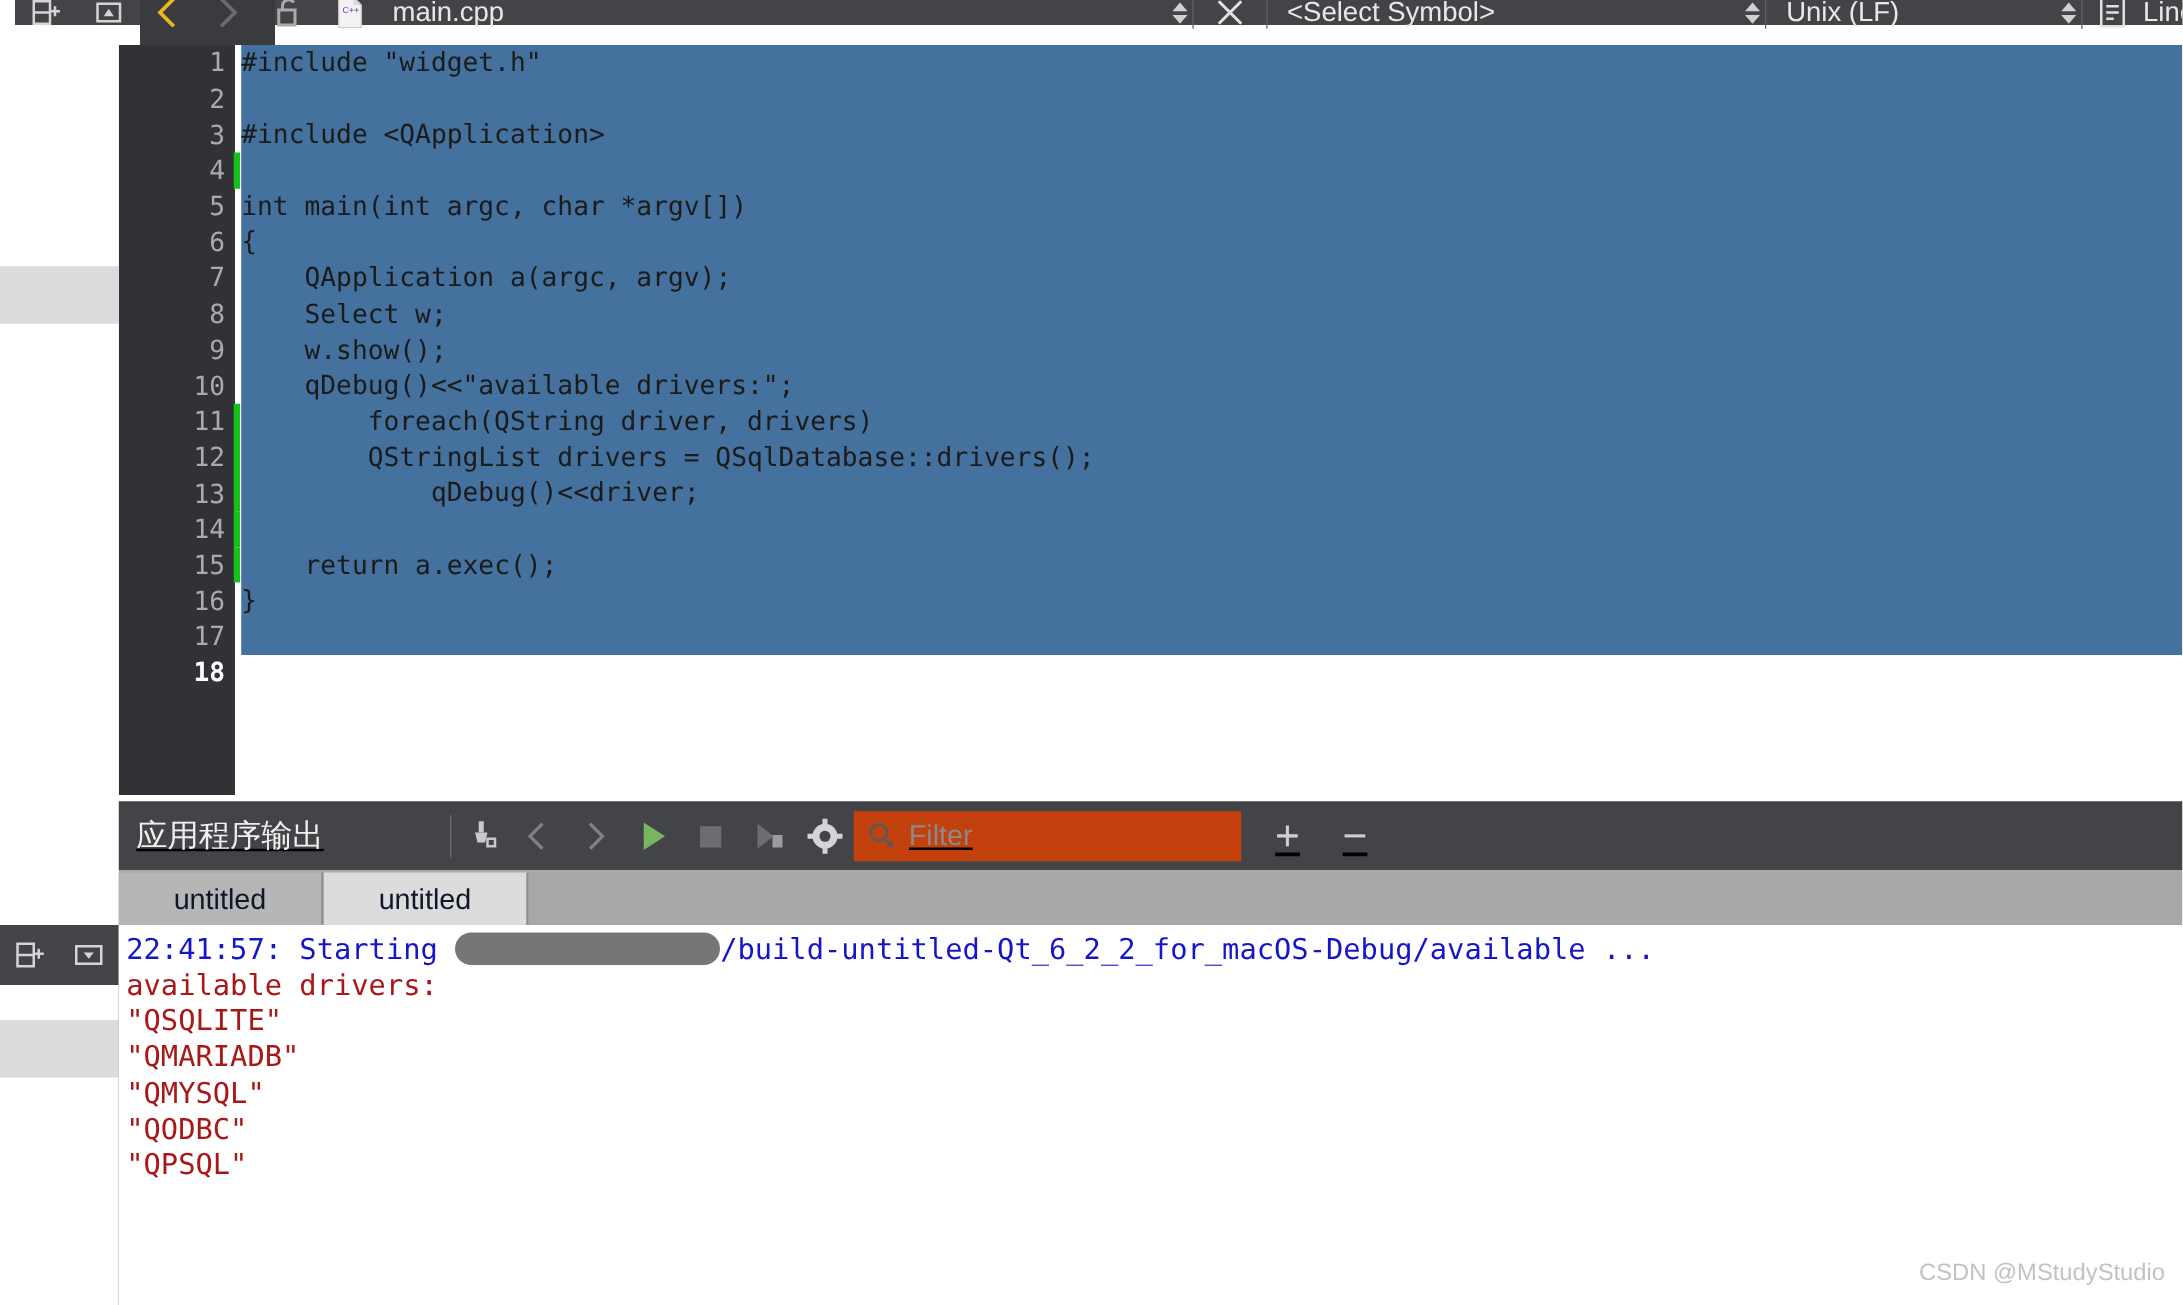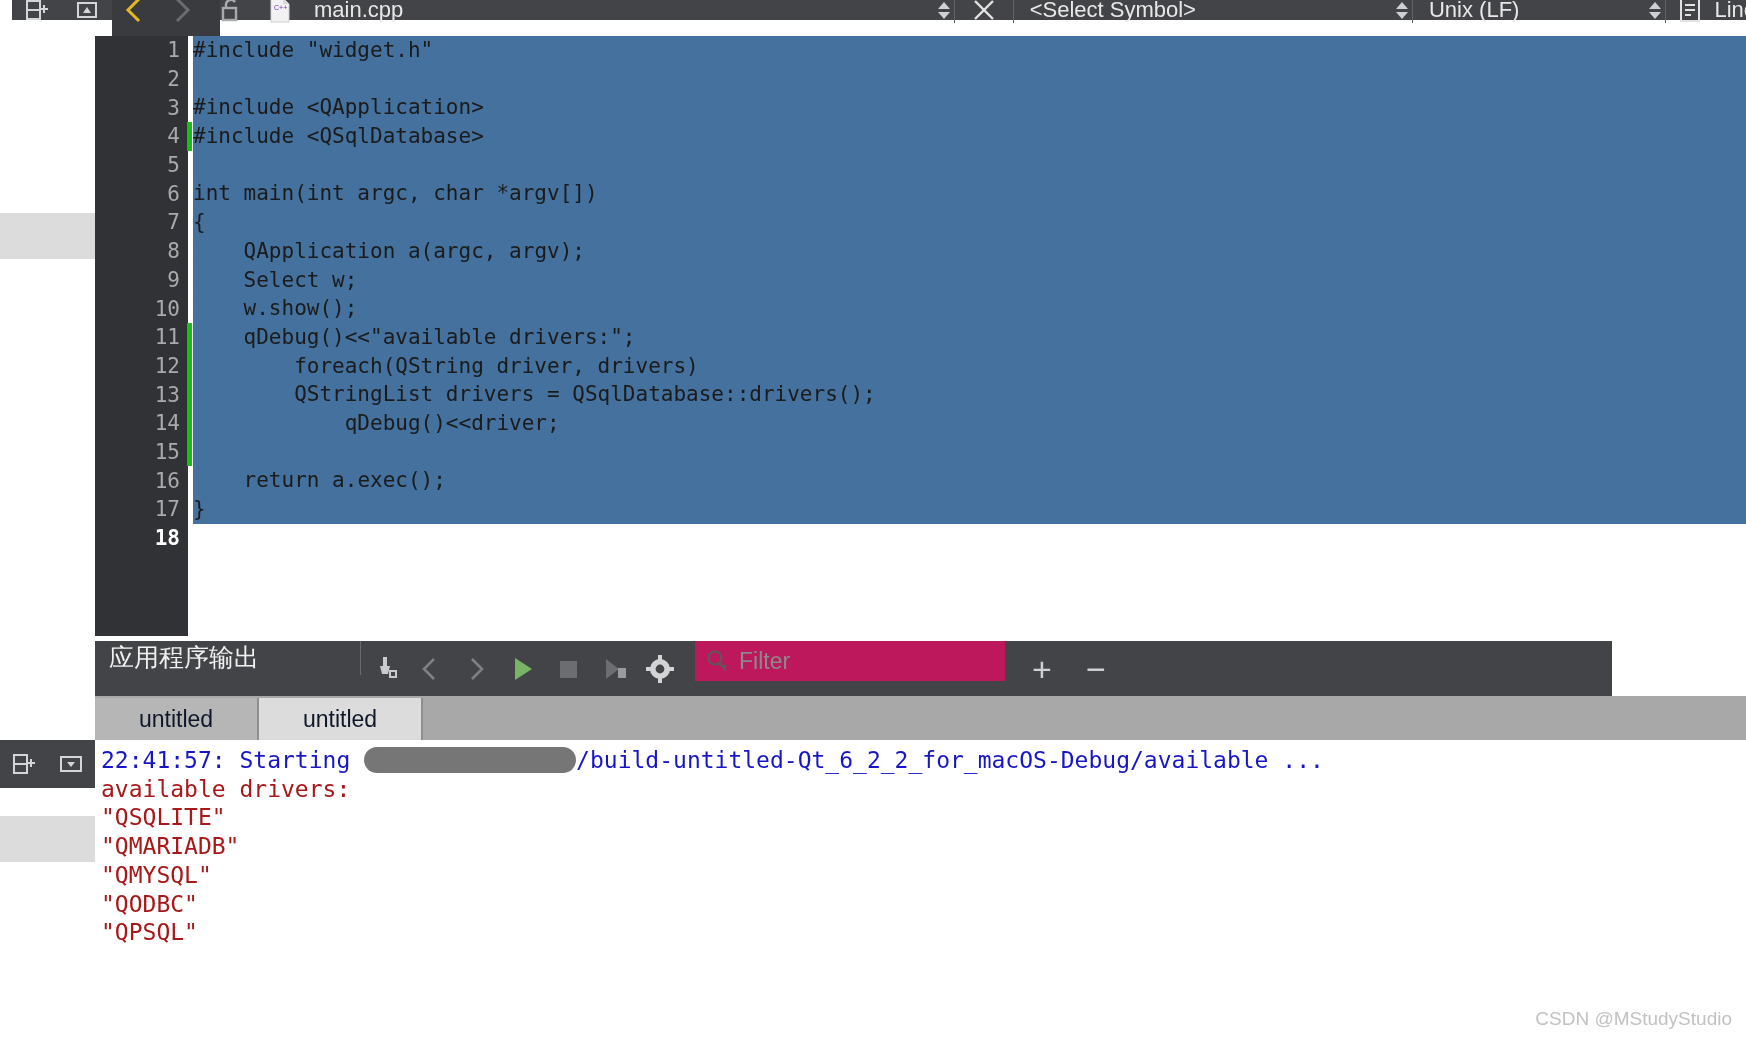--- a/index.html
+++ b/index.html
@@ -93,34 +93,34 @@
     font-family: "DejaVu Sans Mono", monospace;
   }
   .cline .it { }
 
   
   .out-pane {
     position: absolute; left: 95px; top: 636px; width: 1651px; height: 408px;
     background: #ffffff;
   }
   .out-header {
-    position: absolute; left: 0; top: 5px; width: 1517px; height: 55px;
-    background: #434447; display: flex; 
+    position: absolute; left: 0; top: 5px; width: 1651px; height: 55px;
+    background: #434447; display: flex; align-items: center; text-decoration: underline;
   }
   .out-title {
     color: #f0f0f0; font-size: 25px; padding-left: 14px; white-space: nowrap;
   }
   .out-sep { width: 1px; height: 34px; background: #6a6b6f; flex: none; }
   .obtn {
     width: 46px; height: 55px; display: flex; align-items: center;
     justify-content: center; flex: none;
   }
   .filter-box {
-    width: 310px; height: 40px; background: #be185d; display: flex;
-    align-items: center; flex: none; margin-left: 12px;
+    width: 310px; height: 40px; background: #c2410c; display: flex;
+    align-items: center; flex: none; margin-left: 0;
   }
   .filter-input {
     border: 0; outline: 0; background: transparent; width: 240px;
     font-size: 23px; color: #111; font-family: "Liberation Sans", sans-serif;
   }
   .filter-input::placeholder { color: #8a8a8a; }
   .plusminus { color: #cfd0d2; font-size: 34px; line-height: 1; }
 
   .tabs-row {
     position: absolute; left: 0; top: 60px; width: 1651px; height: 44px;
@@ -301,21 +301,20 @@
         <div class="gline">16</div>
         <div class="gline">17</div>
         <div class="gline current">18</div>
       </div>
     <div class="code-area">
       <div class="code-sel"></div>
       <div id="code-lines" style="position:relative">
           <div class="cline">#include "widget.h"</div>
           <div class="cline"></div>
           <div class="cline">#include &lt;QApplication&gt;</div>
-          <div class="cline">#include &lt;QSqlDatabase&gt;</div>
           <div class="cline"></div>
           <div class="cline">int main(int argc, char *argv[])</div>
           <div class="cline">{</div>
           <div class="cline">    QApplication a(<span class="it">argc</span>, <span class="it">argv</span>);</div>
           <div class="cline">    Select w;</div>
           <div class="cline">    w.show();</div>
           <div class="cline">    qDebug()&lt;&lt;"available drivers:";</div>
           <div class="cline">        foreach(QString driver, drivers)</div>
           <div class="cline">        QStringList drivers = QSqlDatabase::drivers();</div>
           <div class="cline">            qDebug()&lt;&lt;driver;</div>

